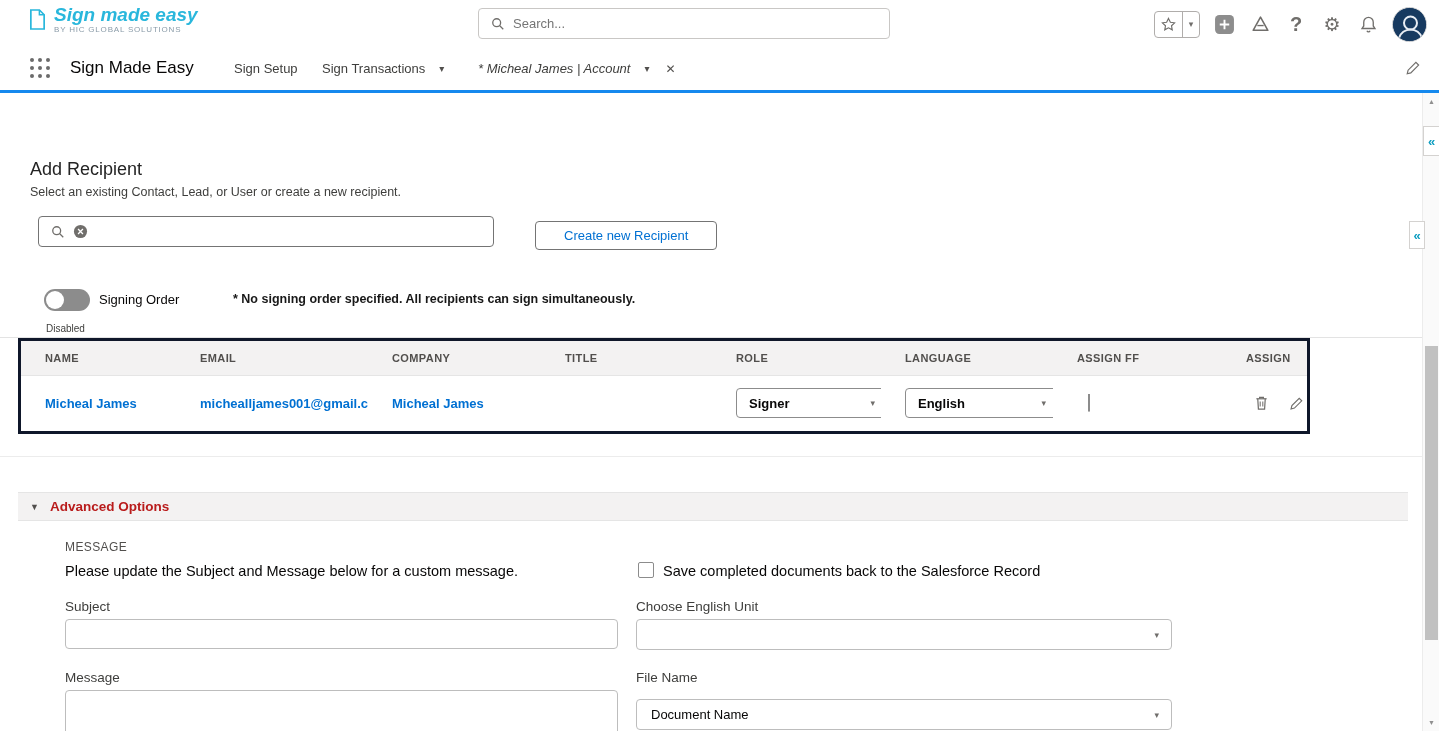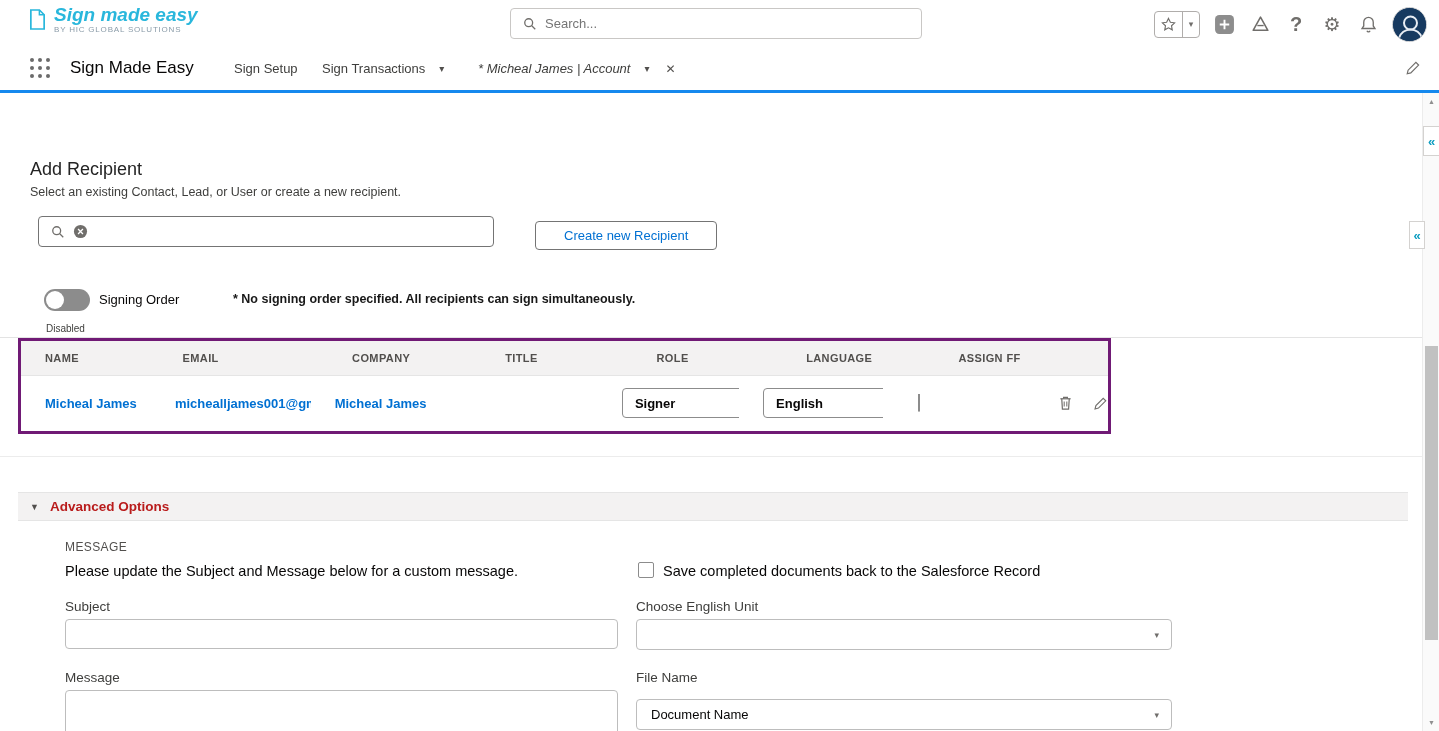--- a/index.html
+++ b/index.html
@@ -11,21 +11,21 @@
   #app { position: relative; width: 1439px; height: 731px; background: #fff; overflow: hidden; }
 
   
   .g-header { position: absolute; top: 0; left: 0; width: 100%; height: 47px; background: #fff; }
   .logo { position: absolute; left: 28px; top: 4px; display: flex; align-items: center; gap: 7px; }
   .logo-text .l1 { font-size: 19px; font-style: italic; font-weight: bold; color: #29b7dc; line-height: 21px; }
   .logo-text .l2 { font-size: 8px; color: #8a9ba8; letter-spacing: .8px; }
   .g-search {
     position: absolute; left: 478px; top: 8px; width: 412px; height: 31px;
     border: 1px solid #c9c7c5; border-radius: 4px; background: #fff;
-    display: flex; align-items: center; padding-left: 12px; gap: 8px; margin-left: 32px;
+    display: flex; align-items: center; padding-left: 12px; gap: 8px;
   }
   .g-search input { border: none; outline: none; font-size: 13px; color: #706e6b; width: 340px; font-family: inherit; background: transparent; }
   .g-actions { position: absolute; right: 12px; top: 6px; height: 36px; display: flex; align-items: center; gap: 12px; }
   .hicon { width: 24px; height: 24px; display: flex; align-items: center; justify-content: center; color: #706e6b; cursor: pointer; }
   .fav-group { display: flex; align-items: stretch; border: 1px solid #b0adab; border-radius: 4px; height: 27px; overflow: hidden; }
   .fav-star { width: 27px; display: flex; align-items: center; justify-content: center; }
   .fav-caret { width: 17px; display: flex; align-items: center; justify-content: center; border-left: 1px solid #b0adab; font-size: 9px; color: #706e6b; }
   .glyph-icon { font-size: 19px; color: #706e6b; line-height: 1; }
   .help-glyph { font-size: 20px; font-weight: bold; color: #706e6b; }
   .avatar { width: 35px; height: 35px; border-radius: 50%; background: #173a60; position: relative; overflow: hidden; border: 1px solid #d8d8d8; }
@@ -57,21 +57,21 @@
   }
   .toggle { position: absolute; left: 44px; top: 196px; width: 46px; height: 22px; border-radius: 11px; background: #8c8c8c; cursor: pointer; }
   .toggle .knob { position: absolute; left: 2px; top: 2px; width: 18px; height: 18px; border-radius: 50%; background: #fff; }
   .toggle-state { position: absolute; left: 46px; top: 222px; font-size: 10px; color: #3e3e3c; margin-top: 8px; }
   .toggle-label { position: absolute; left: 99px; top: 199px; font-size: 13px; color: #080707; }
   .signing-note { position: absolute; left: 233px; top: 199px; font-size: 12.5px; font-weight: bold; color: #181818; }
 
   .divider { position: absolute; left: 0; width: 1423px; height: 1px; background: #e3e3e3; }
 
   
-  .red-box { position: absolute; left: 18px; top: 245px; width: 1093px; height: 96px; border: 3px solid #701a75; background: #fff; }
+  .red-box { position: absolute; left: 18px; top: 245px; width: 1292px; height: 96px; border: 3px solid #0f172a; background: #fff; }
   .t-head { display: flex; height: 35px; background: #f3f2f2; border-bottom: 1px solid #e5e5e5; align-items: center; }
   .t-row { display: flex; height: 54px; background: #fff; align-items: center; }
   .t-cell { padding-left: 24px; overflow: hidden; white-space: nowrap; font-weight: bold; }
   .t-head .t-cell { font-size: 11px; font-weight: bold; color: #514f4d; letter-spacing: .4px; }
   .c0 { width: 155px; } .c1 { width: 192px; } .c2 { width: 173px; } .c3 { width: 171px; }
   .c4 { width: 169px; } .c5 { width: 172px; } .c6 { width: 169px; } .c7 { flex: 1; }
   .cell-link { font-size: 13px; color: #0070d2; cursor: pointer; text-decoration: none; }
   .select {
     height: 30px; border: 1px solid #8c8c8c; border-radius: 4px; background: #fff;
     display: flex; align-items: center; justify-content: space-between; padding: 0 10px 0 12px;
@@ -245,21 +245,21 @@
 
     <div class="red-box">
       <div class="t-head">
         <span class="t-cell c0">NAME</span>
         <span class="t-cell c1">EMAIL</span>
         <span class="t-cell c2">COMPANY</span>
         <span class="t-cell c3">TITLE</span>
         <span class="t-cell c4">ROLE</span>
         <span class="t-cell c5">LANGUAGE</span>
         <span class="t-cell c6">ASSIGN FF</span>
-        <span class="t-cell c7">ACTIONS</span>
+        <span class="t-cell c7">ASSIGN</span>
       </div>
       <div class="t-row">
         <span class="t-cell c0"><a class="cell-link">Micheal James</a></span>
         <span class="t-cell c1"><a class="cell-link">michealljames001@gmail.com</a></span>
         <span class="t-cell c2"><a class="cell-link">Micheal James</a></span>
         <span class="t-cell c3"></span>
         <span class="t-cell c4">
           <span class="select sel-role">
             <span>Signer</span>
             <span class="sel-caret">▾</span>

